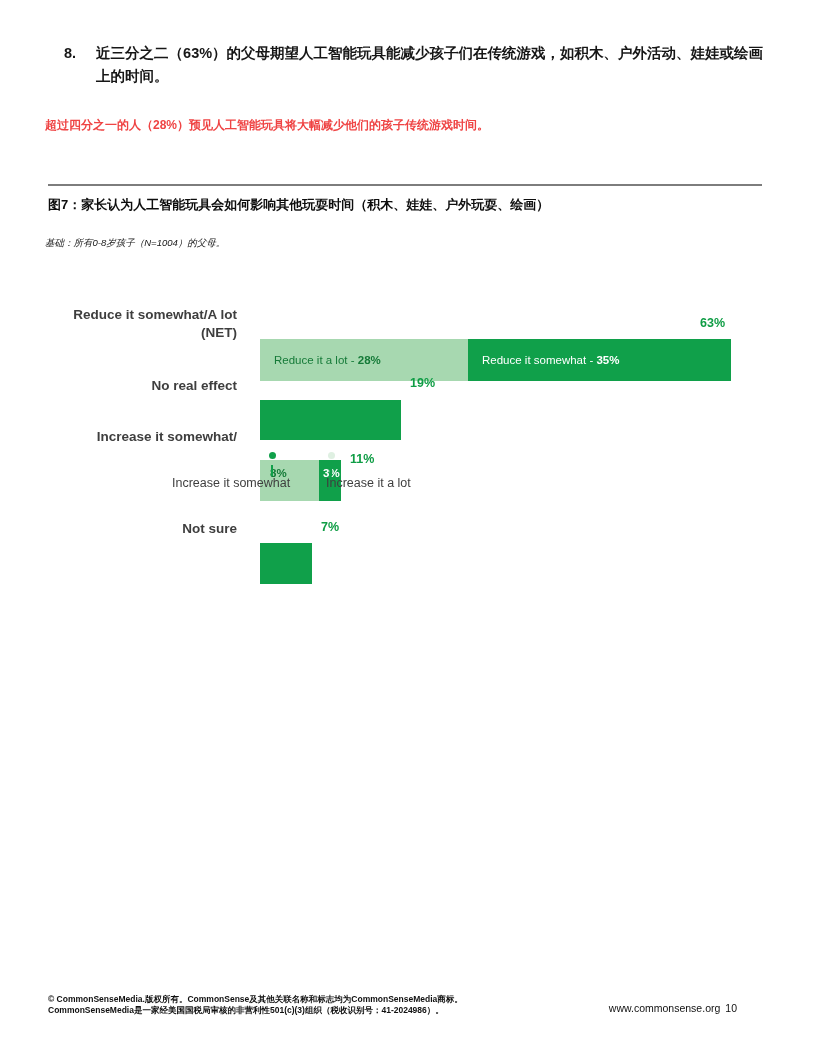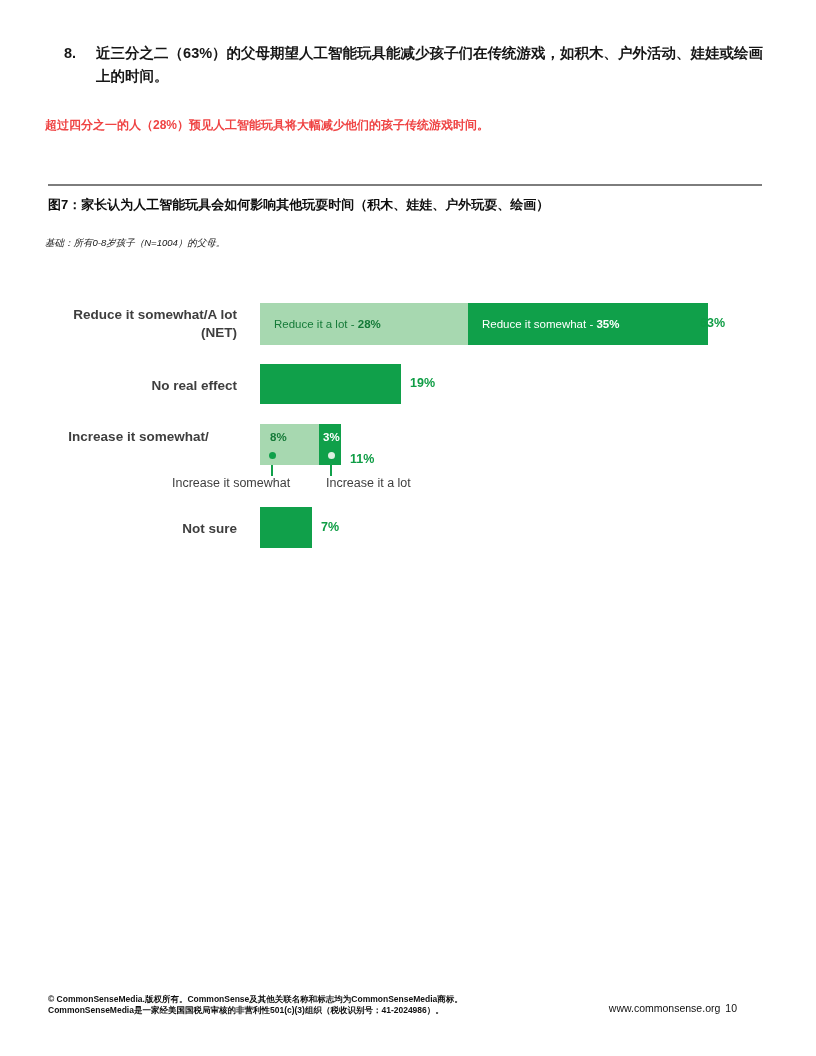--- a/index.html
+++ b/index.html
@@ -23,28 +23,28 @@
   .heading .num{flex:none;margin-right:20px;}
   .heading .txt{width:668px;}
   .intro{left:45px;top:117px;width:720px;font-weight:bold;font-size:12px;color:#ef4444;}
   .divider{left:48px;top:184px;width:714px;height:2px;background:#7d7d7d;}
   .fig-title{left:48px;top:196px;width:714px;font-weight:bold;font-size:13px;color:#0d0d0d;}
   .base-note{left:45px;top:237px;font-style:italic;font-size:9.5px;color:#141414;text-align:center;}
 
   
   .row-label{width:197px;left:40px;text-align:right;
     font-weight:600;font-size:13.5px;line-height:18px;color:var(--row-label);}
-  .rl1{top:306px;} .rl2{top:377px;} .rl3{top:428px;text-align:center;} .rl4{top:520px;}
+  .rl1{top:306px;} .rl2{top:377px;} .rl3{top:428px;} .rl4{top:520px;}
 
   .bar{left:260px;display:flex;}
   .bar1{top:303px;height:42px;}
   .bar2{top:364px;height:40px;}
   .bar3{top:424px;height:41px;}
   .bar4{top:507px;height:41px;}
-  .seg{height:100%;display:flex;align-items:center;box-sizing:border-box;overflow:visible;white-space:nowrap;}
+  .seg{height:100%;display:flex;align-items:center;box-sizing:border-box;overflow:visible;white-space:nowrap;margin-top:36px;}
   .seg.light{background:var(--green-light);color:var(--green-text);}
   .seg.dark{background:var(--green-dark);color:#ffffff;}
   .seg .slabel{padding-left:14px;font-size:11.5px;}
   .seg .pct{font-weight:bold;}
   .seg.toplab{align-items:flex-start;}
   .seg.toplab .slabel{padding-top:7px;font-weight:bold;}
   .seg.toplab.light .slabel{padding-left:10px;}
   .seg.toplab.dark .slabel{padding-left:4px;}
 
   .total{font-weight:bold;font-size:12.5px;color:var(--green-value);white-space:nowrap;}
@@ -82,21 +82,21 @@
 <div>
 
   <div class="abs row-label rl1">
     <div>Reduce it somewhat/A lot</div>
     <div>(NET)</div>
   </div>
   <div class="abs bar bar1">
     <div class="seg light" style="width: 208px;">
       <span class="slabel"><span>Reduce it a lot - </span><span class="pct">28%</span></span>
     </div>
-    <div class="seg dark" style="width: 240px;">
+    <div class="seg dark" style="width: 263px;">
       <span class="slabel"><span>Reduce it somewhat - </span><span class="pct">35%</span></span>
     </div>
   </div>
   <div class="abs total t1">63%</div>
 
   <div class="abs row-label rl2">
     <div>No real effect</div>
   </div>
   <div class="abs bar bar2">
     <div class="seg dark" style="width: 141px;"></div>

